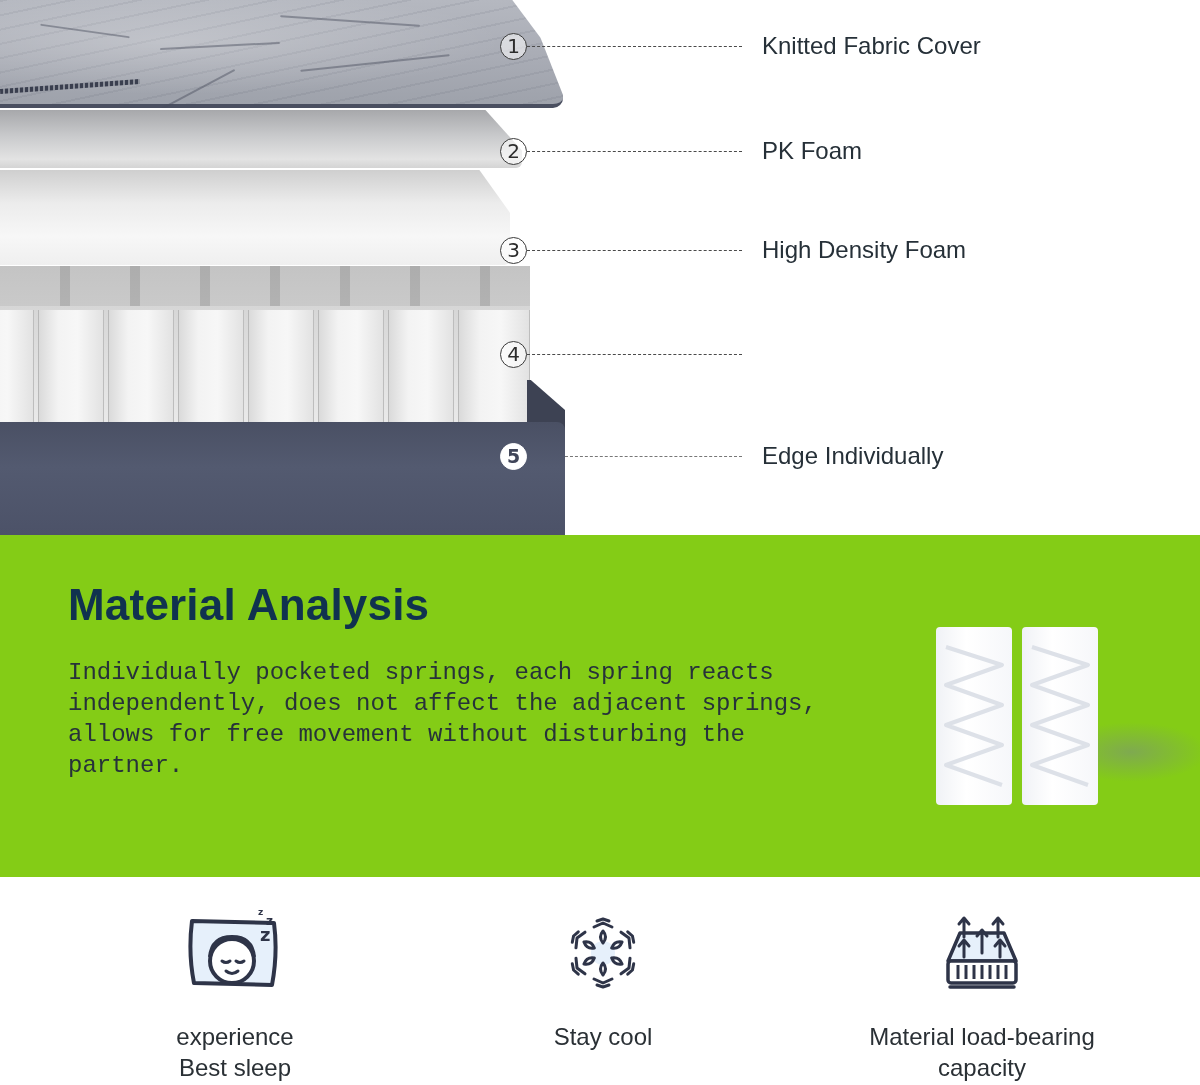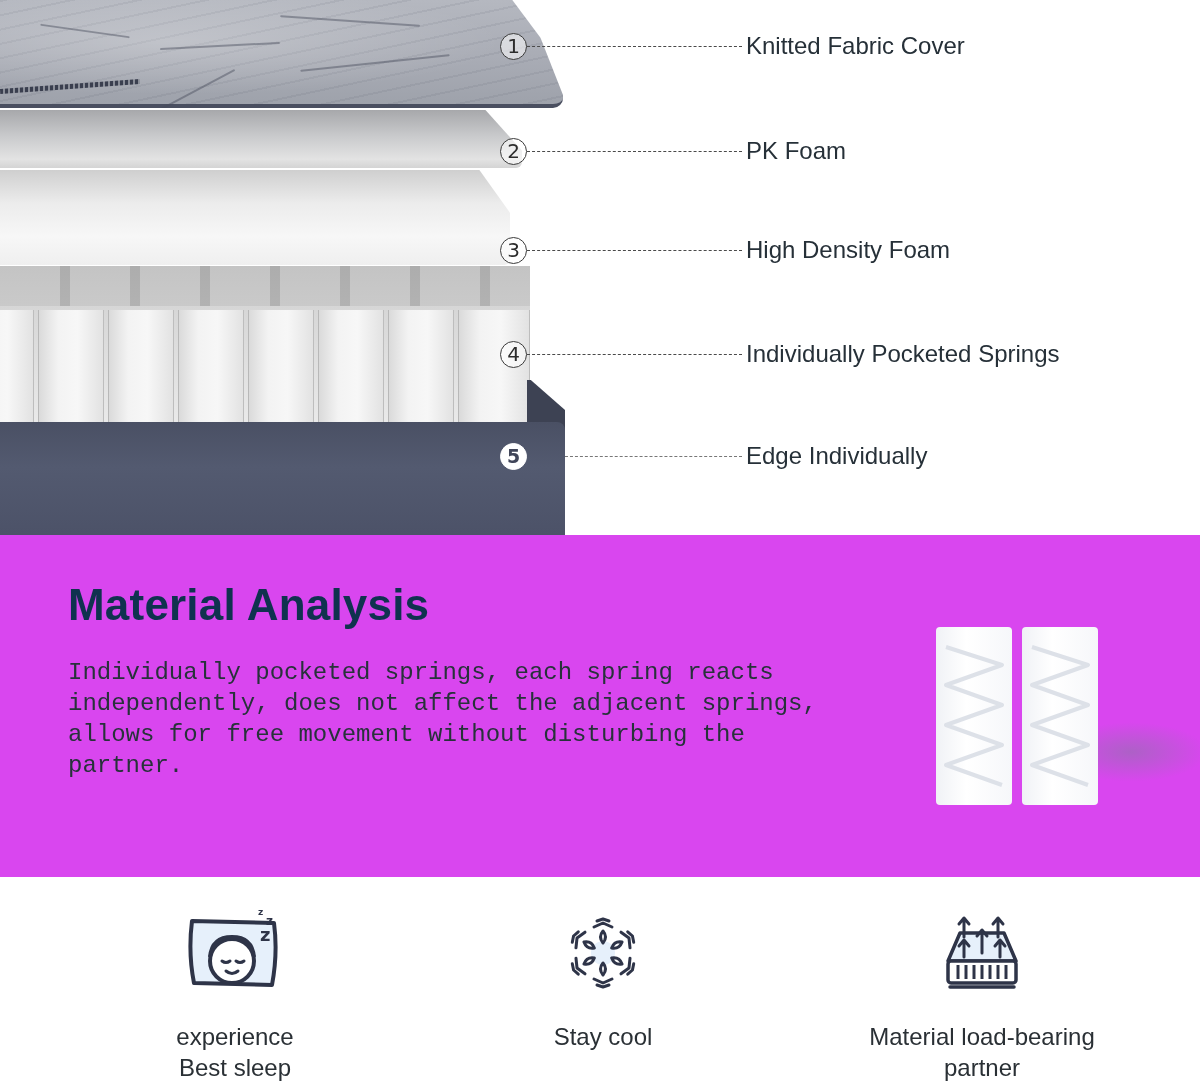--- a/index.html
+++ b/index.html
@@ -74,24 +74,24 @@
   .callout { position: absolute; left: 500px; height: 28px; display: flex; align-items: center; }
   .badge {
     width: 27px; height: 27px; border-radius: 50%;
     border: 1.5px solid #3b3b3b; background: rgba(255,255,255,0.55);
     font-size: 20px; line-height: 24px; text-align: center; color: #2c2c2c;
     font-family: "DejaVu Sans", sans-serif;
   }
   .badge.filled { background: #ffffff; border-color: #ffffff; color: #404559; font-weight: bold; font-size: 19px; }
   .leader { width: 215px; height: 0; border-top: 1.5px dashed #4a4a4a; margin-left: 0; }
   .leader.light { border-top-color: #777; }
-  .callout-label { margin-left: 4px; font-size: 24px; color: #263038; white-space: nowrap; }
-
-  
-  .analysis { position: absolute; left: 0; top: 535px; width: 1200px; height: 342px; background: #d946ef; }
+  .callout-label { margin-left: 20px; font-size: 24px; color: #263038; white-space: nowrap; }
+
+  
+  .analysis { position: absolute; left: 0; top: 535px; width: 1200px; height: 342px; background: #84cc16; }
   .analysis-title {
     position: absolute; left: 68px; top: 45px;
     font-size: 44px; font-weight: bold; color: #10324f; letter-spacing: 0.2px;
   }
   .analysis-body {
     position: absolute; left: 68px; top: 122px; width: 760px;
     font-size: 24px; line-height: 31px; color: #27323a; font-family: Liberation Mono, monospace;
   }
   .spring-illustration { position: absolute; left: 930px; top: 92px; width: 270px; height: 180px; }
   .pill {
@@ -161,21 +161,20 @@
 
   <div class="callout" style="top:236px;">
     <div class="badge">3</div>
     <div class="leader"></div>
     <div class="callout-label">High Density Foam</div>
   </div>
 
   <div class="callout" style="top:340px;">
     <div class="badge">4</div>
     <div class="leader"></div>
-    <div class="callout-label">Individually Pocketed Springs</div>
   </div>
 
   <div class="callout" style="top:442px;">
     <div class="badge filled">5</div>
     <div class="leader light" style="margin-left:38px;width:177px;"></div>
     <div class="callout-label">Edge Individually</div>
   </div>
 </div>
 
 <div class="analysis">
@@ -259,16 +258,16 @@
           <path d="M22 22 V4 M17 9 L22 3 L27 9"></path>
           <path d="M56 22 V4 M51 9 L56 3 L61 9"></path>
           <path d="M40 38 V16 M35 21 L40 15 L45 21"></path>
           <path d="M22 42 V26 M17 31 L22 25 L27 31"></path>
           <path d="M58 42 V26 M53 31 L58 25 L63 31"></path>
         </g>
       </svg>
     </span>
     <div class="feature-label">
       <div>Material load-bearing</div>
-      <div>partner</div>
+      <div>capacity</div>
     </div>
   </div>
 </div>
 
 </body></html>

